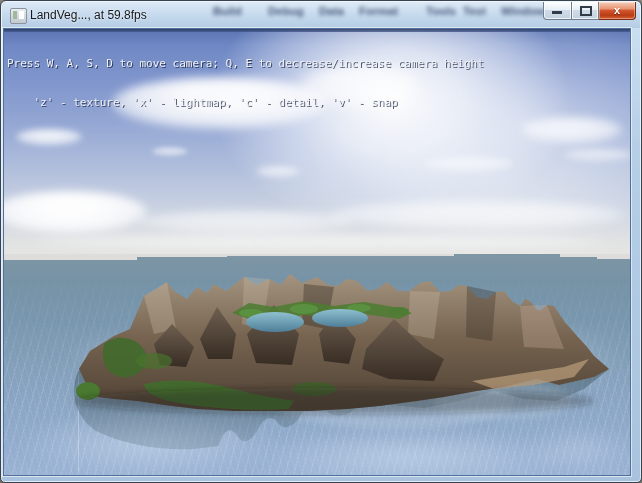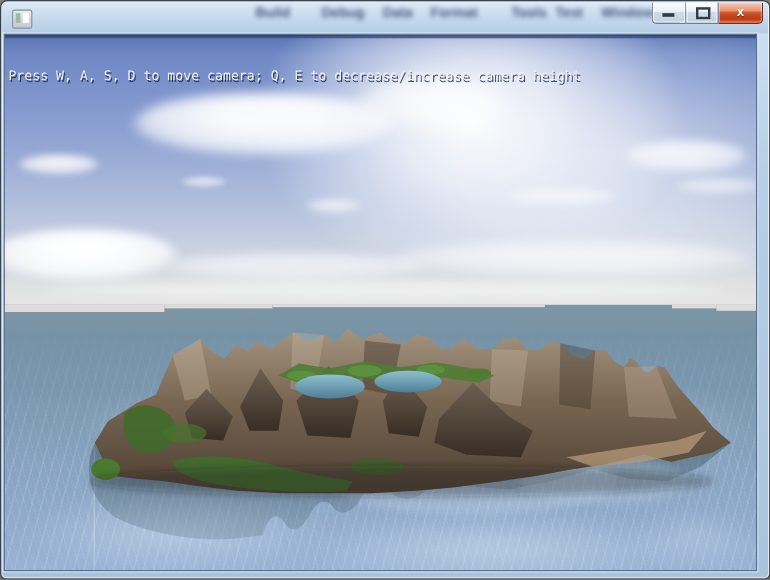--- a/index.html
+++ b/index.html
@@ -93,20 +93,21 @@
       <span style="left:357px">Format</span>
       <span style="left:424px">Tools</span>
       <span style="left:461px">Test</span>
       <span style="left:499px">Window</span>
       <span style="left:551px">Help</span>
     </div>
     <div class="app-icon">
         <i></i>
         <b></b>
       </div>
+    <div class="title-text">LandVeg..., at 59.8fps</div>
     <div class="win-btns">
       <div class="wbtn min" title="">
         <span class="glyph-min"></span>
       </div>
       <div class="wbtn max">
         <span class="glyph-max"></span>
       </div>
       <div class="wbtn close">
         <span class="glyph-close">x</span>
       </div>
@@ -236,15 +237,16 @@
         </g>
 
         <path d="M468,352 L520,344 L560,338 L585,330 L570,348 L530,356 L490,360 Z" fill="#b59a78" opacity=".75"></path>
 
         <ellipse cx="330" cy="372" rx="260" ry="13" fill="rgba(25,30,25,.30)" filter="url(#soft)"></ellipse>
       </g>
     </svg>
 
     <div class="overlay">
       <div>Press W, A, S, D to move camera; Q, E to decrease/increase camera height</div>
+      <div>    'z' - texture, 'x' - lightmap, 'c' - detail, 'v' - snap</div>
     </div>
   </div>
 </div>
 
 </body></html>

